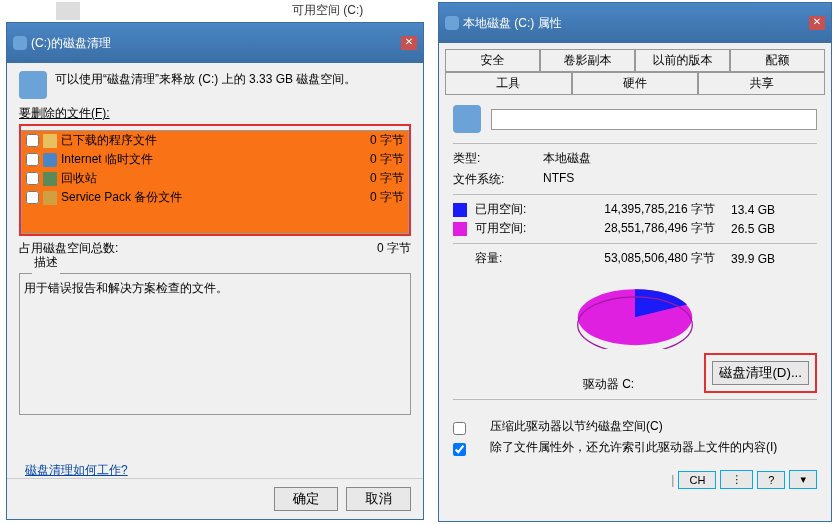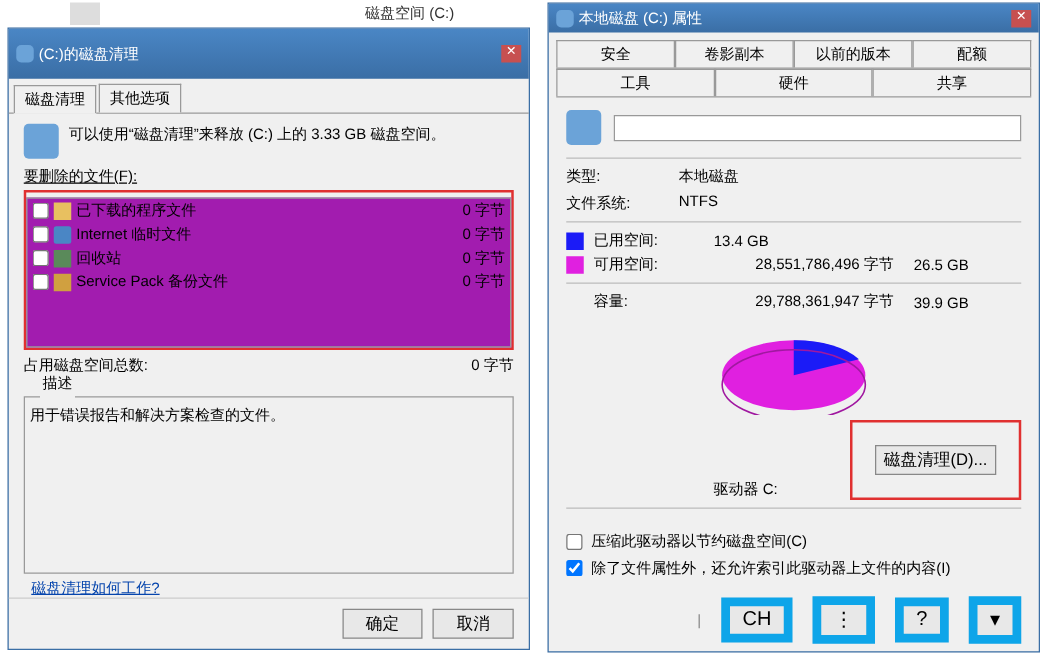--- a/index.html
+++ b/index.html
@@ -6,21 +6,21 @@
 body { background: #fff; width: 837px; height: 524px; position: relative; font-size: 12px; }
 .window { position: absolute; background: #f0f0f0; border: 1px solid #3a6ea5; display: flex; flex-direction: column; }
 .titlebar { background: linear-gradient(#4a86c5, #3a6ea5); color: #fff; padding: 3px 6px; display: flex; align-items: center; height: 40px; }
 .titlebar .close { margin-left: auto; width: 16px; height: 14px; background: #c75050; color: #fff; text-align: center; line-height: 12px; font-size: 10px; cursor: pointer; }
 .tabs { display: flex; padding: 4px 4px 0 4px; border-bottom: 1px solid #999; }
 .tab { padding: 2px 8px; border: 1px solid #999; border-bottom: none; background: #f0f0f0; margin-right: 2px; cursor: pointer; position: relative; }
 .tab.active { background: #f0f0f0; border-bottom: 1px solid #f0f0f0; top: 1px; }
 .content { flex: 1; padding: 8px 12px; overflow: hidden; }
 .info-row { display: flex; align-items: flex-start; gap: 8px; margin-bottom: 6px; }
 .disk-icon { width: 28px; height: 28px; background: #6ba3d8; border-radius: 4px; display: inline-block; }
-.file-list { border: 1px solid #999; background: #a21caf; height: 120px; overflow-y: auto; margin-top: 4px; }
+.file-list { border: 1px solid #999; background: #f97316; height: 104px; overflow-y: auto; margin-top: 4px; }
 .file-row { display: flex; align-items: center; padding: 1px 4px; }
 .file-row input[type=checkbox] { margin-right: 4px; }
 .file-icon { width: 14px; height: 14px; margin-right: 4px; display: inline-block; }
 .file-icon.folder { background: #e8c060; }
 .file-icon.ie { background: #4a86c5; border-radius: 2px; }
 .file-icon.recycle { background: #5a8a5a; }
 .file-icon.pack { background: #d0a040; }
 .file-icon.log { background: #a0a0a0; }
 .file-size { margin-left: auto; }
 .red-box { border: 2px solid #e03030; }
@@ -45,47 +45,43 @@
 .swatch.used { background: #1b1bf7; }
 .swatch.free { background: #e020e0; }
 .space-row .label { width: 80px; }
 .space-row .bytes { width: 160px; text-align: right; }
 .space-row .unit { width: 60px; text-align: right; }
 .pie { width: 130px; height: 70px; margin: 12px auto 4px auto; position: relative; }
 .pie svg { width: 100%; height: 100%; }
 .drv-row { display: flex; align-items: flex-end; margin-top: 4px; }
 .drv-label { flex: 1; text-align: center; padding-left: 60px; }
 .checks { margin-top: 18px; }
-.checks label { display: flex; align-items: center; gap: 7px; margin: 4px 0; }
+.checks label { display: flex; align-items: flex-end; gap: 24px; margin: 4px 0; }
 .bottom-btns { display: flex; gap: 4px; align-items: center; margin-top: 14px; justify-content: flex-end; }
-.small-btn { padding: 2px 10px; border: 7px solid #0ea5e9; background: #e8e8e8; cursor: pointer; font-size: 16px; margin-left: 12px; }
+.small-btn { padding: 2px 10px; border: 1px solid #0ea5e9; background: #e8e8e8; cursor: pointer; font-size: 11px; }
 .divider { border: none; border-top: 1px solid #bbb; margin: 6px 0; }
 .desktop-strip { position: absolute; top: 0; left: 0; width: 837px; height: 20px; background: #fff; }
 .mini-icon { position: absolute; top: 2px; left: 56px; width: 24px; height: 18px; background: #ddd; }
 .second-title { position: absolute; top: 0; left: 290px; font-size: 12px; color: #333; padding: 2px; }
 .learn-box { position: absolute; left: 18px; bottom: 40px; }
 </style>
 </head>
 <body>
 
 <div class="desktop-strip">
   <div class="mini-icon"></div>
-  <div class="second-title">磁盘空间 (C:)</div>
+  <div class="second-title">可用空间 (C:)</div>
 </div>
 
 <div class="window" style="left:6px; top:22px; width:418px; height:498px;">
   <div class="titlebar">
     <span class="disk-icon" style="width:14px;height:14px;margin-right:4px;"></span>
     <span>(C:)的磁盘清理</span>
     <span class="close">✕</span>
   </div>
-  <div class="tabs">
-    <div class="tab active">磁盘清理</div>
-    <div class="tab">其他选项</div>
-  </div>
   <div class="content">
     <div class="info-row">
       <span class="disk-icon"></span>
       <span style="flex:1;">可以使用“磁盘清理”来释放 (C:) 上的 3.33 GB 磁盘空间。</span>
     </div>
     <div style="margin-top:6px;text-decoration:underline;">要删除的文件(F):</div>
     <div class="red-box" style="margin-top:2px;">
       <div class="file-list">
         <div class="file-row">
             <input type="checkbox" style="">
@@ -159,45 +155,46 @@
         <span>本地磁盘</span>
       </div>
     <div class="kv">
         <span class="k">文件系统:</span>
         <span>NTFS</span>
       </div>
     <hr class="divider">
     <div class="space-row">
         <span class="swatch used"></span>
         <span class="label">已用空间:</span>
+        <span class="bytes">14,395,785,216 字节</span>
         <span class="unit">13.4 GB</span>
       </div>
     <div class="space-row">
         <span class="swatch free"></span>
         <span class="label">可用空间:</span>
         <span class="bytes">28,551,786,496 字节</span>
         <span class="unit">26.5 GB</span>
       </div>
     <hr class="divider">
     <div class="space-row">
         <span style="width:22px;"></span>
         <span class="label">容量:</span>
-        <span class="bytes">29,788,361,947 字节</span>
+        <span class="bytes">53,085,506,480 字节</span>
         <span class="unit">39.9 GB</span>
       </div>
     <div class="pie">
       <svg viewBox="0 0 100 55">
         <ellipse cx="50" cy="30" rx="45" ry="22" fill="#e020e0"></ellipse>
         <path d="M50 30 L50 8 A45 22 0 0 1 91 20 Z" fill="#1b1bf7"></path>
         <ellipse cx="50" cy="36" rx="45" ry="22" fill="none" stroke="#a018a0" stroke-width="1"></ellipse>
       </svg>
     </div>
     <div class="drv-row">
       <span class="drv-label">驱动器 C:</span>
-      <span class="red-box" style="padding:18px;">
+      <span class="red-box" style="padding:6px;">
         <button class="btn" style="padding:2px 6px;min-width:auto;">磁盘清理(D)...</button>
       </span>
     </div>
     <hr class="divider">
     <div class="checks">
       <label>
           <input type="checkbox" style="">
           <span>压缩此驱动器以节约磁盘空间(C)</span>
         </label>
       <label>

